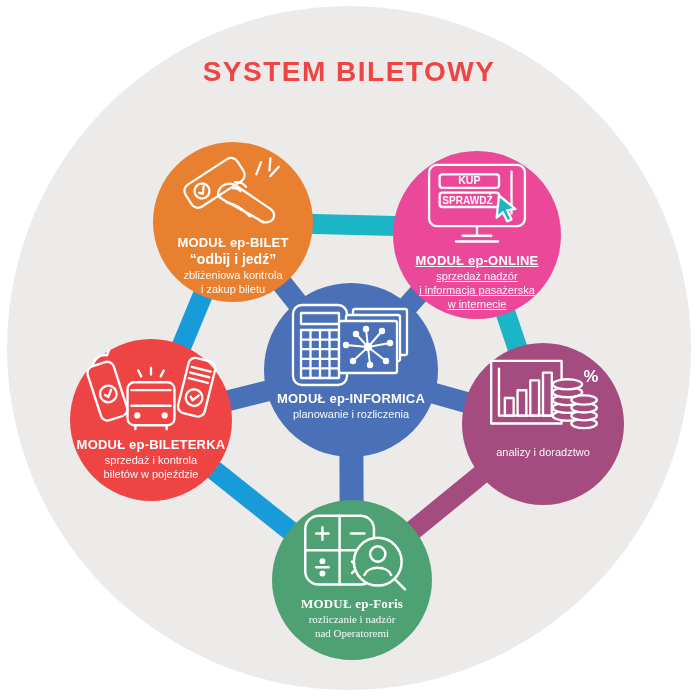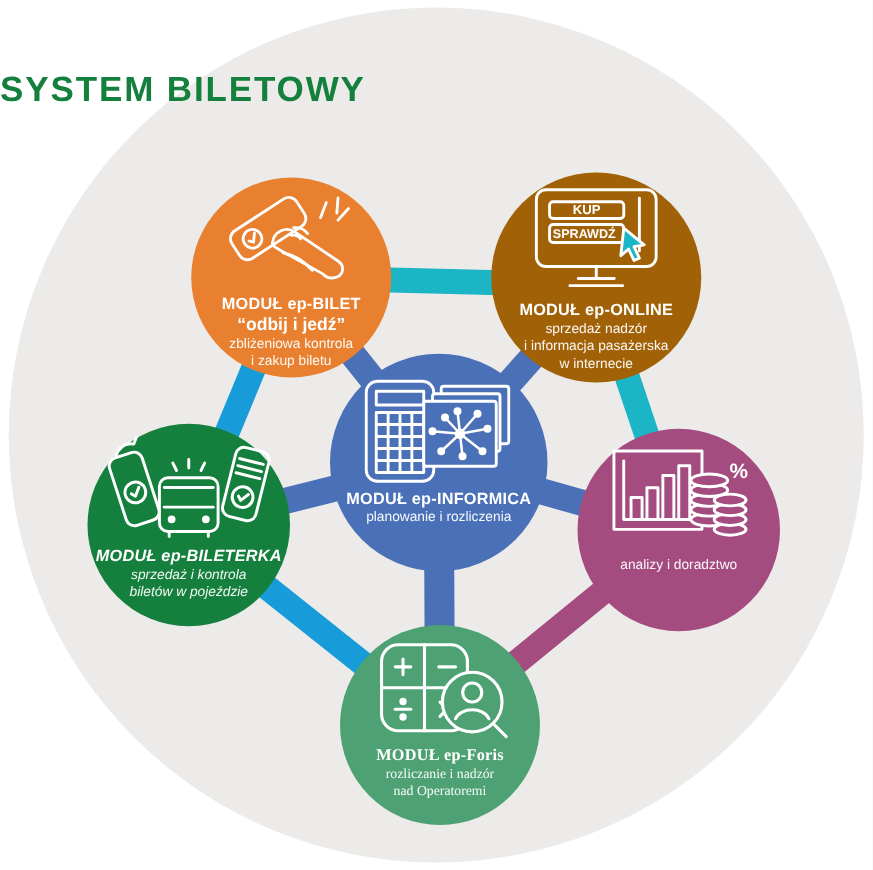--- a/index.html
+++ b/index.html
@@ -6,41 +6,41 @@
   .stage {
     position:relative; width:698px; height:696px; overflow:hidden;
     font-family:"Liberation Sans", sans-serif; background:#ffffff;
   }
   .bg-circle {
     position:absolute; left:7px; top:6px; width:684px; height:684px;
     border-radius:50%; background:#ECEBE9;
   }
   .diagram-title {
     position:absolute; top:56px; left:0; width:100%;
-    text-align:left; color:#15803d; font-weight:bold; z-index:3;
+    text-align:center; color:#ef4444; font-weight:bold; z-index:3;
   }
   .diagram-title .line1 { font-size:28px; letter-spacing:1.5px; }
   .diagram-title .line2 { font-size:27px; margin-top:3px; letter-spacing:1px; }
 
   svg.connectors { position:absolute; left:0; top:0; z-index:1; }
 
   .module {
     position:absolute; border-radius:50%; color:#fff; z-index:2;
     display:flex; flex-direction:column; align-items:center;
     text-align:center; box-sizing:border-box;
   }
   .module .m-icon { flex:0 0 auto; }
   .module .m-title { font-weight:bold; font-size:13px; letter-spacing:0.2px; line-height:1.2; }
   .module .m-tagline { font-weight:bold; font-size:14px; line-height:1.25; }
   .module .m-desc { font-size:11px; line-height:1.28; opacity:0.95; }
 
   #mod-bilet      { left:153px; top:142px; width:160px; height:160px; background:#E8802F; padding-top:7px; }
-  #mod-online     { left:393px; top:138px; width:168px; height:168px; background:#a16207; padding-top:10px; }
+  #mod-online     { left:393px; top:151px; width:168px; height:168px; background:#ec4899; padding-top:10px;text-decoration:underline; }
   #mod-informica  { left:264px; top:283px; width:174px; height:174px; background:#4A71B7; padding-top:20px; }
-  #mod-bileterka  { left:70px;  top:339px; width:162px; height:162px; background:#15803d; padding-top:10px;font-style:italic; }
+  #mod-bileterka  { left:70px;  top:339px; width:162px; height:162px; background:#ef4444; padding-top:10px; }
   #mod-raporty    { left:462px; top:343px; width:162px; height:162px; background:#A44C80; padding-top:12px; }
   #mod-foris      { left:272px; top:500px; width:160px; height:160px; background:#4EA173; padding-top:12px;font-family:Liberation Serif, serif; }
 
   svg text { font-family:"Liberation Sans", sans-serif; }
 </style>
 </head>
 <body>
 
 <div class="stage">
 

